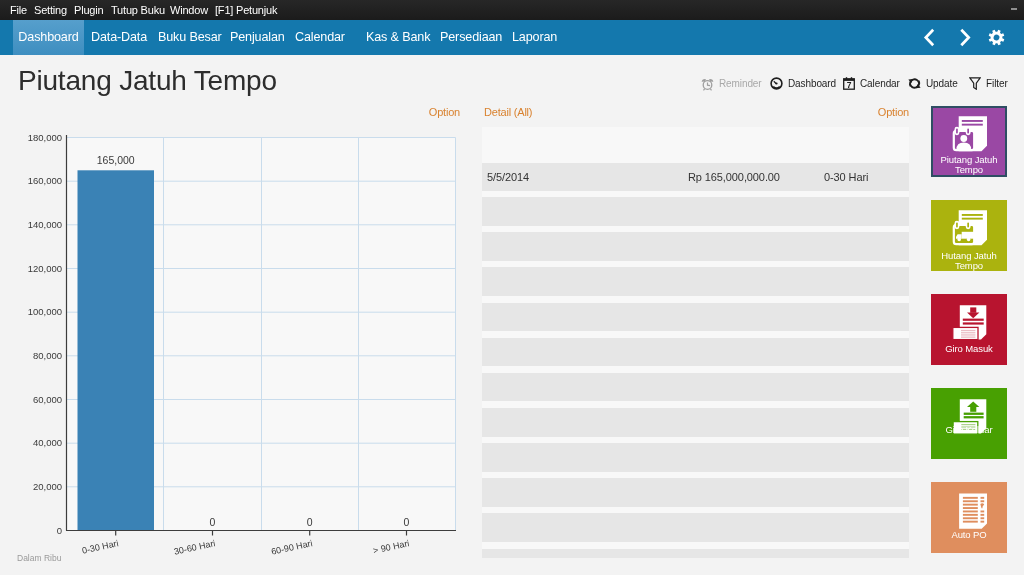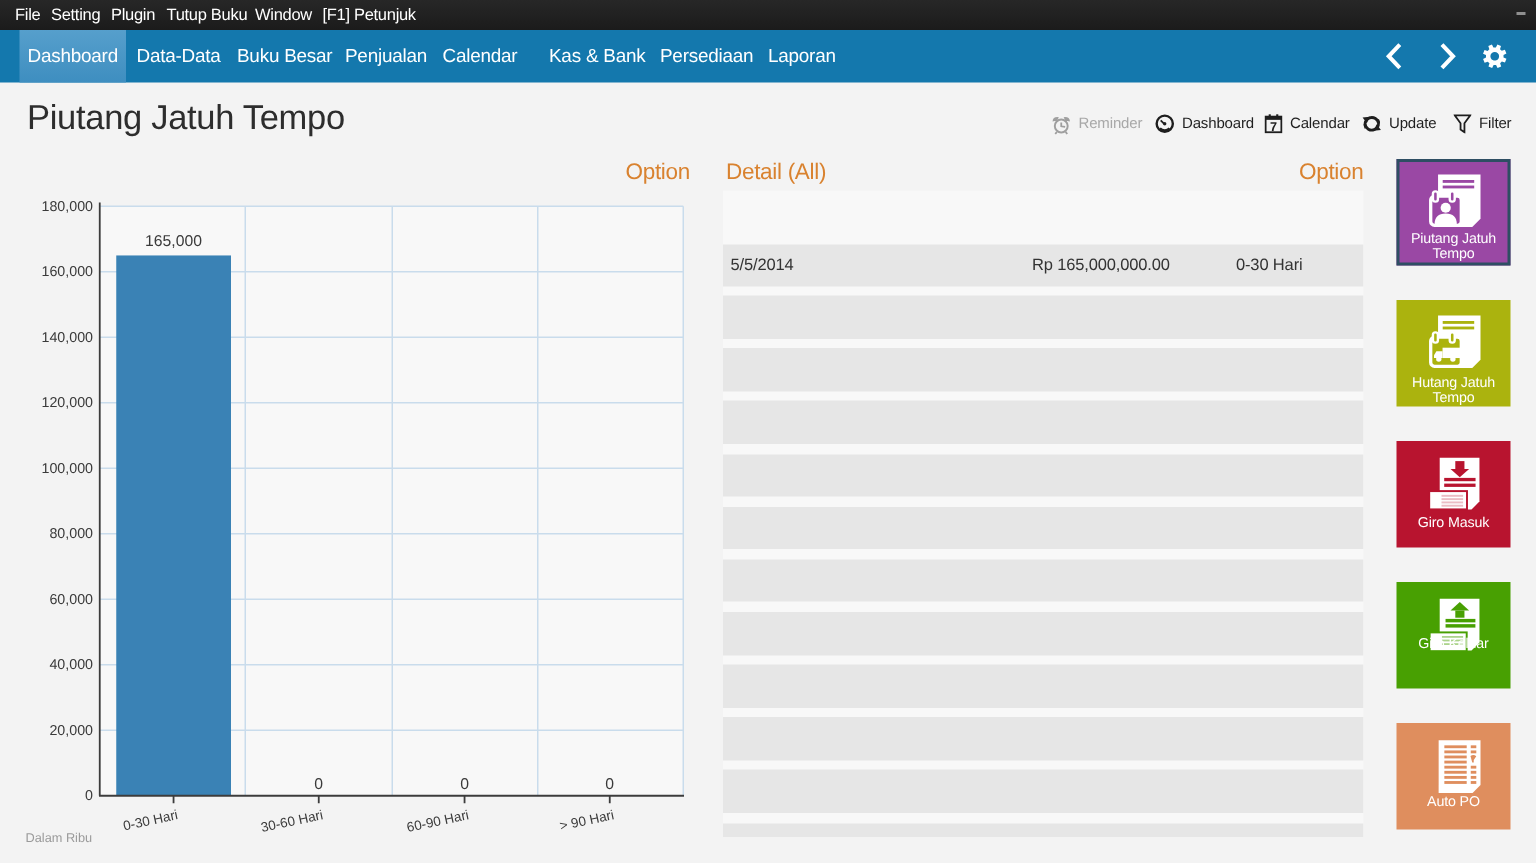--- a/index.html
+++ b/index.html
@@ -5,27 +5,27 @@
   * { margin:0; padding:0; box-sizing:border-box; }
   html,body { width:1024px; height:575px; overflow:hidden; }
   body { font-family:"Liberation Sans", sans-serif; background:#f3f3f3; position:relative; }
   .menubar { position:absolute; left:0; top:0; width:1024px; height:20px;
     background:linear-gradient(#272727,#1b1b1b); color:#fff; font-size:11px; }
   .menubar .mi { position:absolute; top:4px; letter-spacing:-0.2px; }
   .navbar { position:absolute; left:0; top:20px; width:1024px; height:35px; background:#1478ad; }
   .tab { position:absolute; top:0; height:35px; line-height:35px; color:#fff; font-size:12.6px; letter-spacing:-0.15px; }
   .tab.active { background:linear-gradient(#569fcc,#3e8ec0); text-align:center; }
   .navicons { position:absolute; top:0; right:0; height:35px; }
-  .title { position:absolute; left:18px; top:65px; font-size:23px; color:#2d2d2d; letter-spacing:-0.2px; }
+  .title { position:absolute; left:18px; top:65px; font-size:28px; color:#2d2d2d; letter-spacing:-0.2px; }
   .toolbar { position:absolute; top:74px; left:695px; width:310px; height:16px; }
   .titem { position:absolute; top:0; height:16px; white-space:nowrap; }
   .titem span { font-size:10px; color:#1f1f1f; vertical-align:middle; letter-spacing:-0.1px;}
   .titem svg { vertical-align:middle; margin-right:5px; }
   .titem.gray span { color:#a8a8a8; }
-  .opt { position:absolute; font-size:15px; color:#d9822f; top:106px; letter-spacing:-0.2px; }
+  .opt { position:absolute; font-size:11px; color:#d9822f; top:106px; letter-spacing:-0.2px; }
   
   .tablebg { position:absolute; left:482px; top:127px; width:427px; height:430.5px; background:#f8f8f8; overflow:hidden; }
   .thead { position:absolute; left:0; top:0; width:427px; height:28px; background:#1478ad; }
   .thead span { position:absolute; color:#fff; font-size:12.7px; line-height:29px; letter-spacing:-0.3px;}
   .trow1 { position:absolute; left:0; top:36px; width:427px; height:28px; background:#e6e6e6; }
   .trow1 span { position:absolute; color:#333; font-size:11px; line-height:28px; letter-spacing:-0.1px; }
   .erow { position:absolute; left:0; width:427px; height:28.5px; background:#e6e6e6; }
   
   .tile { position:absolute; left:931px; width:76px; height:71px; color:#fff; text-align:center; }
   .tile .lbl { position:absolute; left:0; right:0; bottom:0px; font-size:9.5px; line-height:10px; letter-spacing:-0.1px;}

